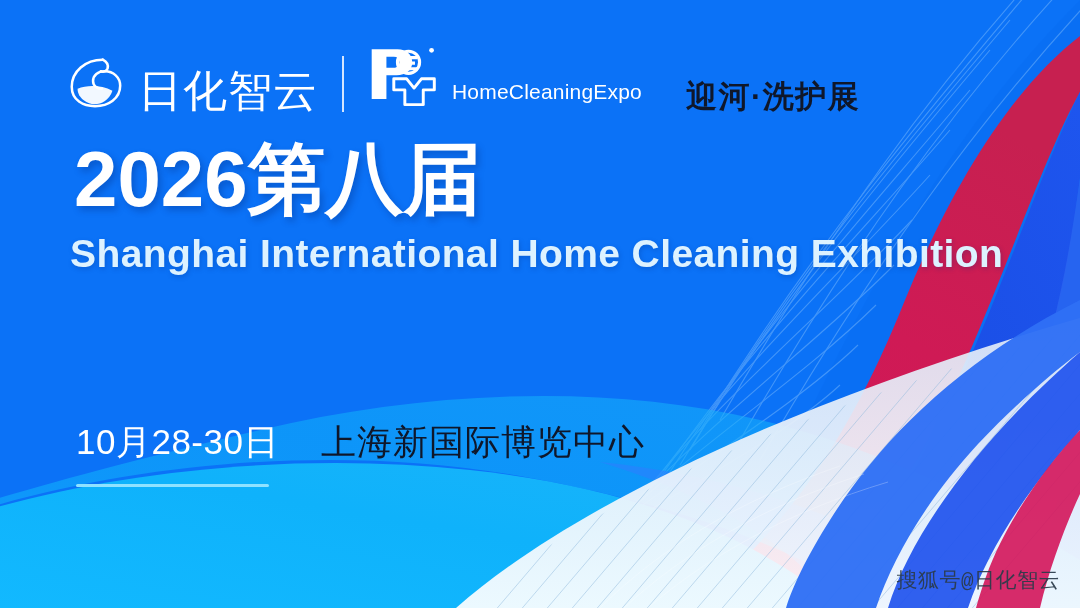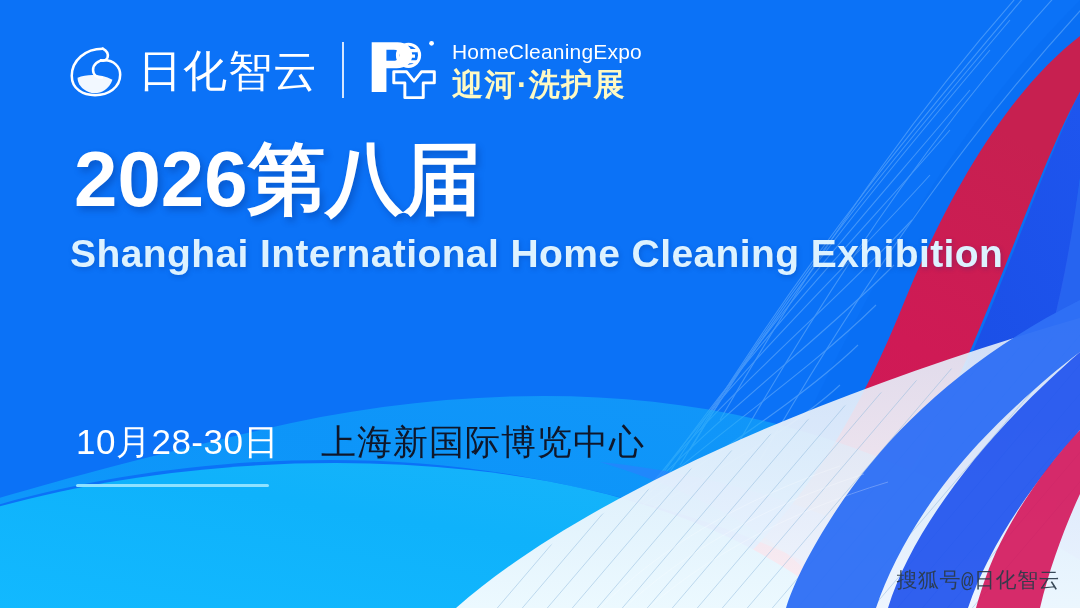--- a/index.html
+++ b/index.html
@@ -26,21 +26,21 @@
     z-index: 0;
   }
 
   
   .logo-bar {
     position: absolute;
     left: 64px;
     top: 28px;
     height: 84px;
     display: flex;
-    align-items: center;
+    align-items: flex-end;
     z-index: 5;
   }
   .brand-mark {
     width: 62px;
     height: 62px;
     flex: 0 0 auto;
     margin-right: 12px;
   }
   .brand-cn {
     font-size: 44px;
@@ -60,35 +60,36 @@
     flex: 0 0 auto;
   }
   .pe-mark {
     width: 74px;
     height: 70px;
     flex: 0 0 auto;
     margin-right: 12px;
   }
   .expo-lines {
     display: flex;
-    flex-direction: column;
+    flex-direction: row;
     justify-content: center;
     line-height: 1;
+    gap: 44px;
   }
   .expo-en {
     font-size: 21px;
     color: #ffffff;
     letter-spacing: 0.2px;
     margin-bottom: 7px;
     white-space: nowrap;
     font-weight: 400;
   }
   .expo-cn {
     font-size: 31px;
-    color: #fef9c3;
+    color: #0f172a;
     font-weight: 700;
     letter-spacing: 1.5px;
     white-space: nowrap;
   }
 
   
   .headline-block {
     position: absolute;
     left: 70px;
     top: 140px;

